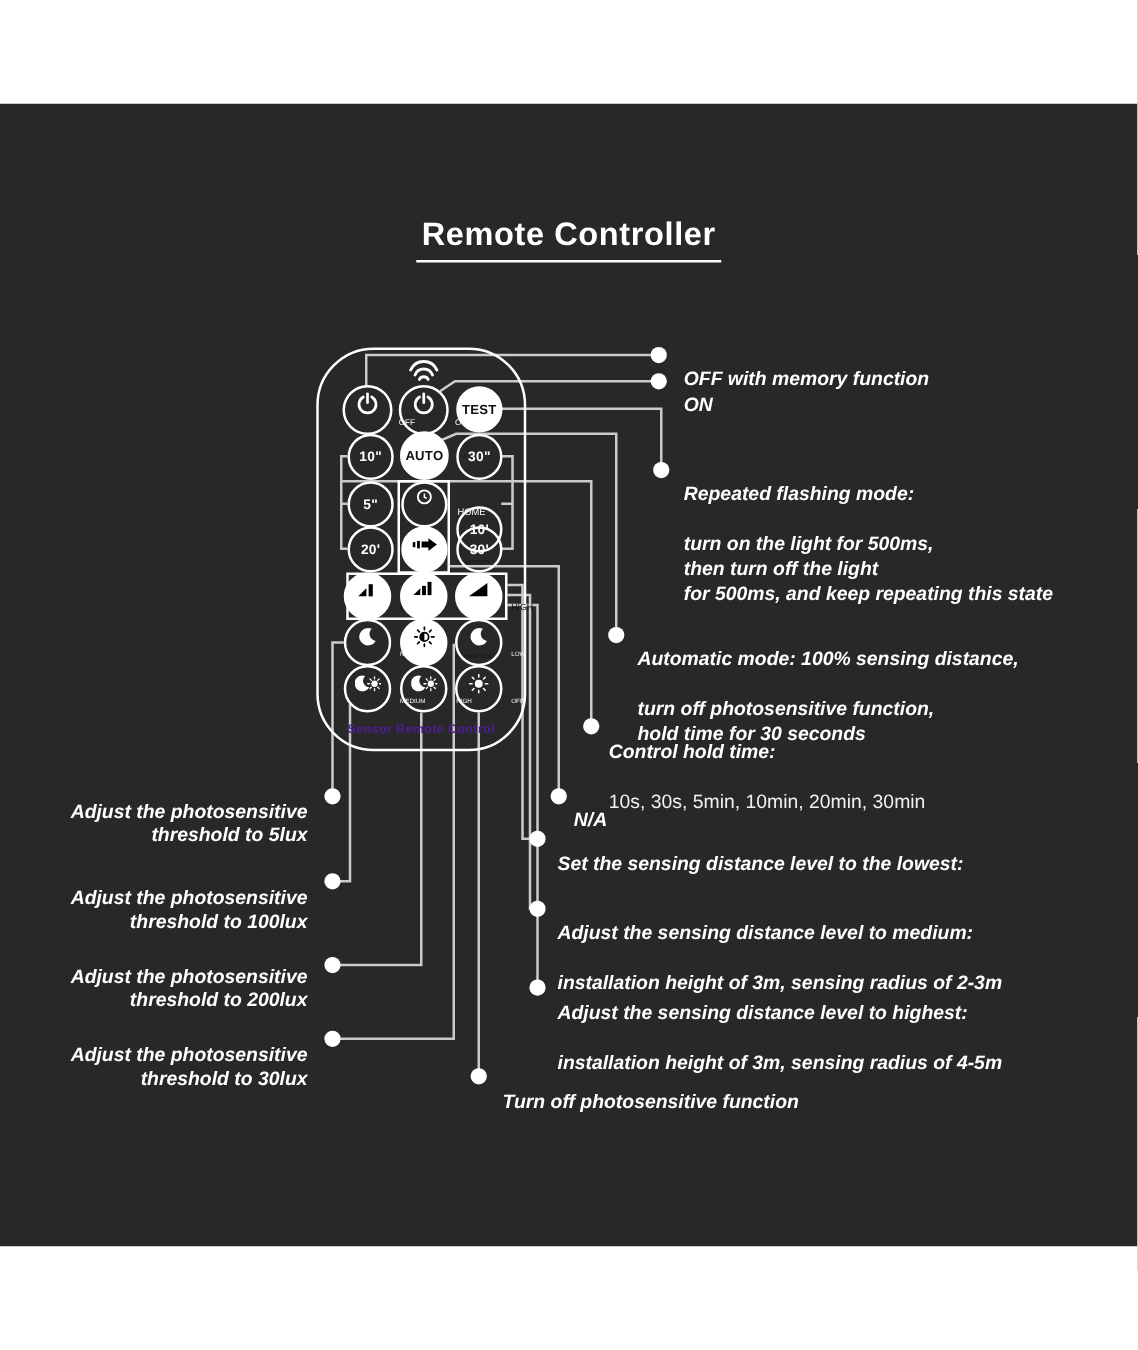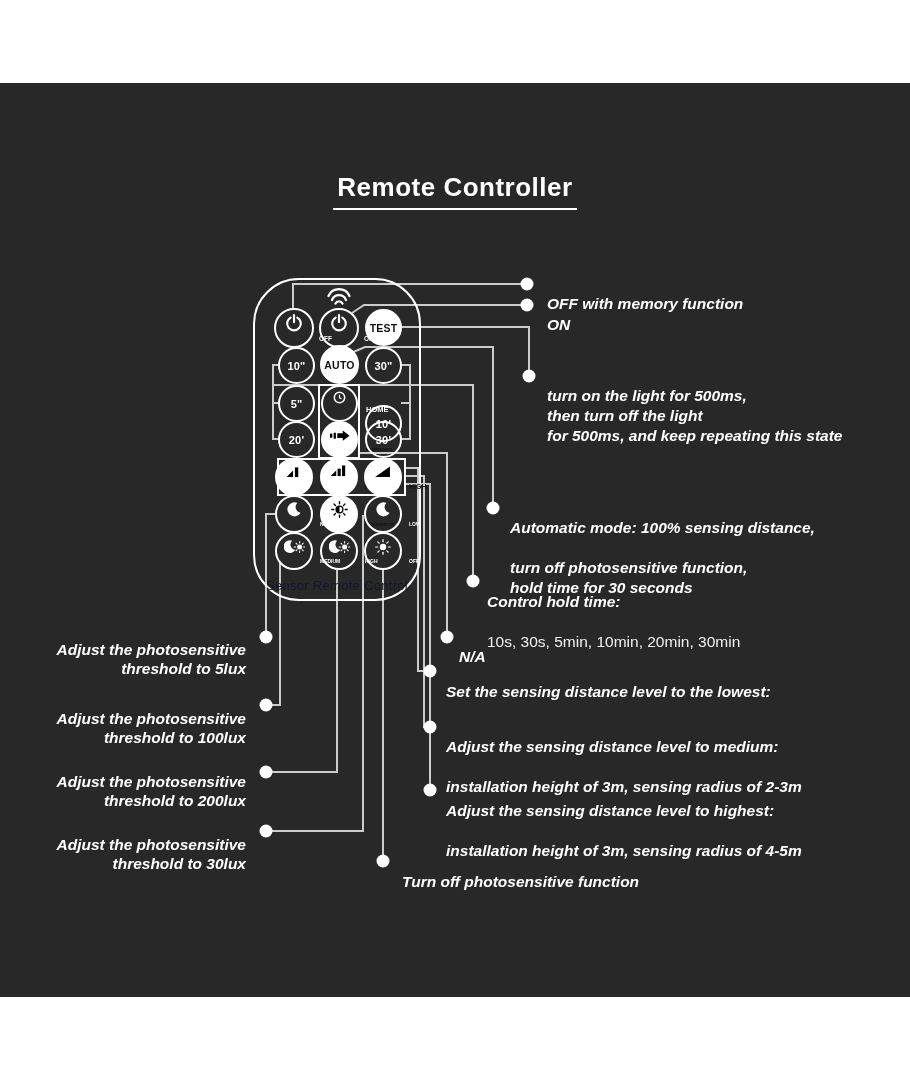--- a/index.html
+++ b/index.html
@@ -11,23 +11,23 @@
         border-bottom:2.5px solid #fff;padding:0 4px 5px 4px;letter-spacing:.5px;}
   svg.overlay{position:absolute;left:0;top:0;width:910px;height:1080px;pointer-events:none;}
   .remote{position:absolute;left:253px;top:278px;width:168px;height:323px;
         border:2.5px solid #fff;border-radius:46px;box-sizing:border-box;}
   .inrect{position:absolute;border:2px solid #fff;box-sizing:border-box;}
   .btn{position:absolute;border:2px solid #fff;border-radius:50%;box-sizing:border-box;
        display:flex;align-items:center;justify-content:center;color:#fff;}
   .btn.filled{background:#fff;color:#111;border-color:#fff;}
   .btn .txt{font-weight:bold;font-size:11px;letter-spacing:.2px;}
   .btn .ico{position:absolute;left:0;right:0;display:flex;justify-content:center;}
-  .btn .cap{position:absolute;left:0;right:0;text-align:right;font-weight:bold;padding-left:43px;}
+  .btn .cap{position:absolute;left:0;right:0;text-align:right;font-weight:normal;padding-left:43px;}
   .footer-label{position:absolute;left:253px;top:578px;width:168px;text-align:center;
-       color:#0f172a;font-weight:normal;font-size:13px;letter-spacing:.3px;}
+       color:#4c1d95;font-weight:bold;font-size:10px;letter-spacing:.3px;}
   .ann{position:absolute;color:#fff;font-size:15.5px;line-height:20px;font-weight:bold;
        font-style:italic;white-space:pre-line;}
   .ann .plain{font-weight:normal;font-style:normal;color:#f1f1f1;}
   .ann-left{position:absolute;left:40px;width:206px;text-align:right;color:#fff;
        font-size:15.5px;line-height:19.5px;font-weight:bold;font-style:italic;white-space:pre-line;}
 </style>
 </head>
 <body>
 
 <div class="page">
@@ -273,20 +273,21 @@
 
   <div class="footer-label">Sensor Remote Control</div>
 
   <div class="ann" style="left:547px;top:274px;">
     <span>OFF with memory function</span>
   </div>
   <div class="ann" style="left:547px;top:295px;">
     <span>ON</span>
   </div>
   <div class="ann" style="left:547px;top:366px;">
+    <div>Repeated flashing mode:</div>
     <div>turn on the light for 500ms,
 then turn off the light
 for 500ms, and keep repeating this state</div>
   </div>
   <div class="ann" style="left:510px;top:498px;">
     <div>Automatic mode: 100% sensing distance,</div>
     <div>turn off photosensitive function,
 hold time for 30 seconds</div>
   </div>
   <div class="ann" style="left:487px;top:572px;">

